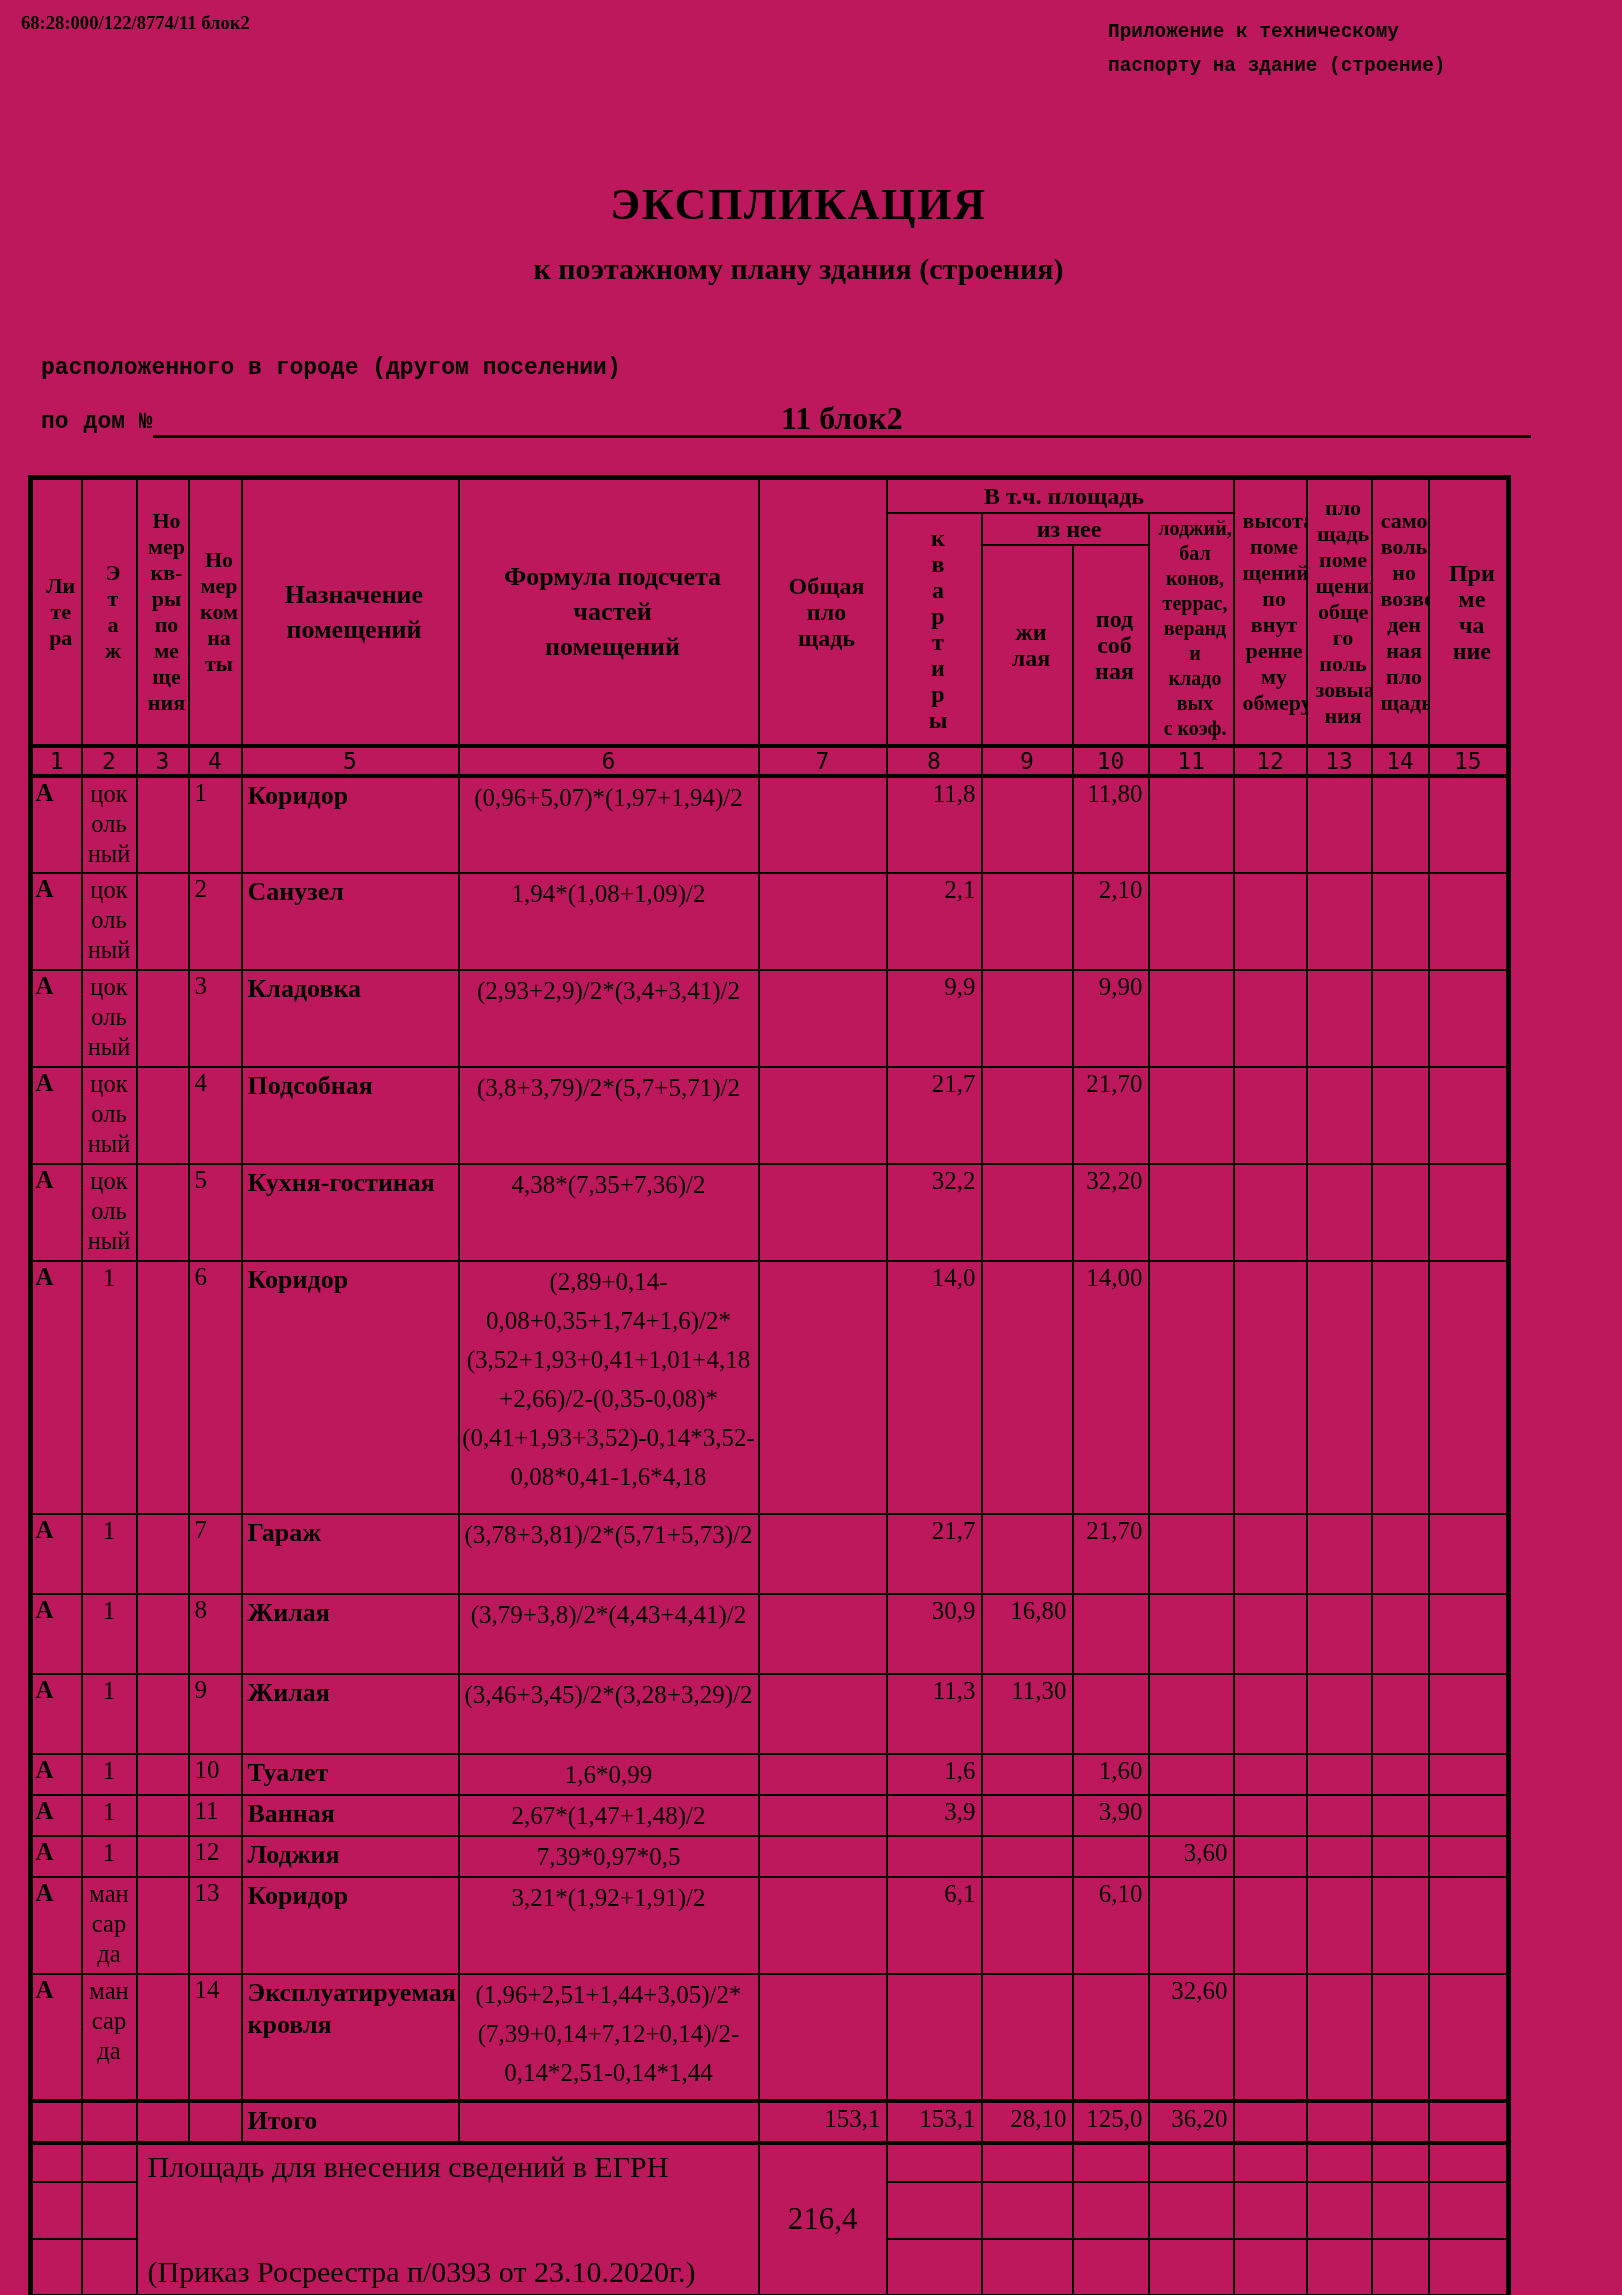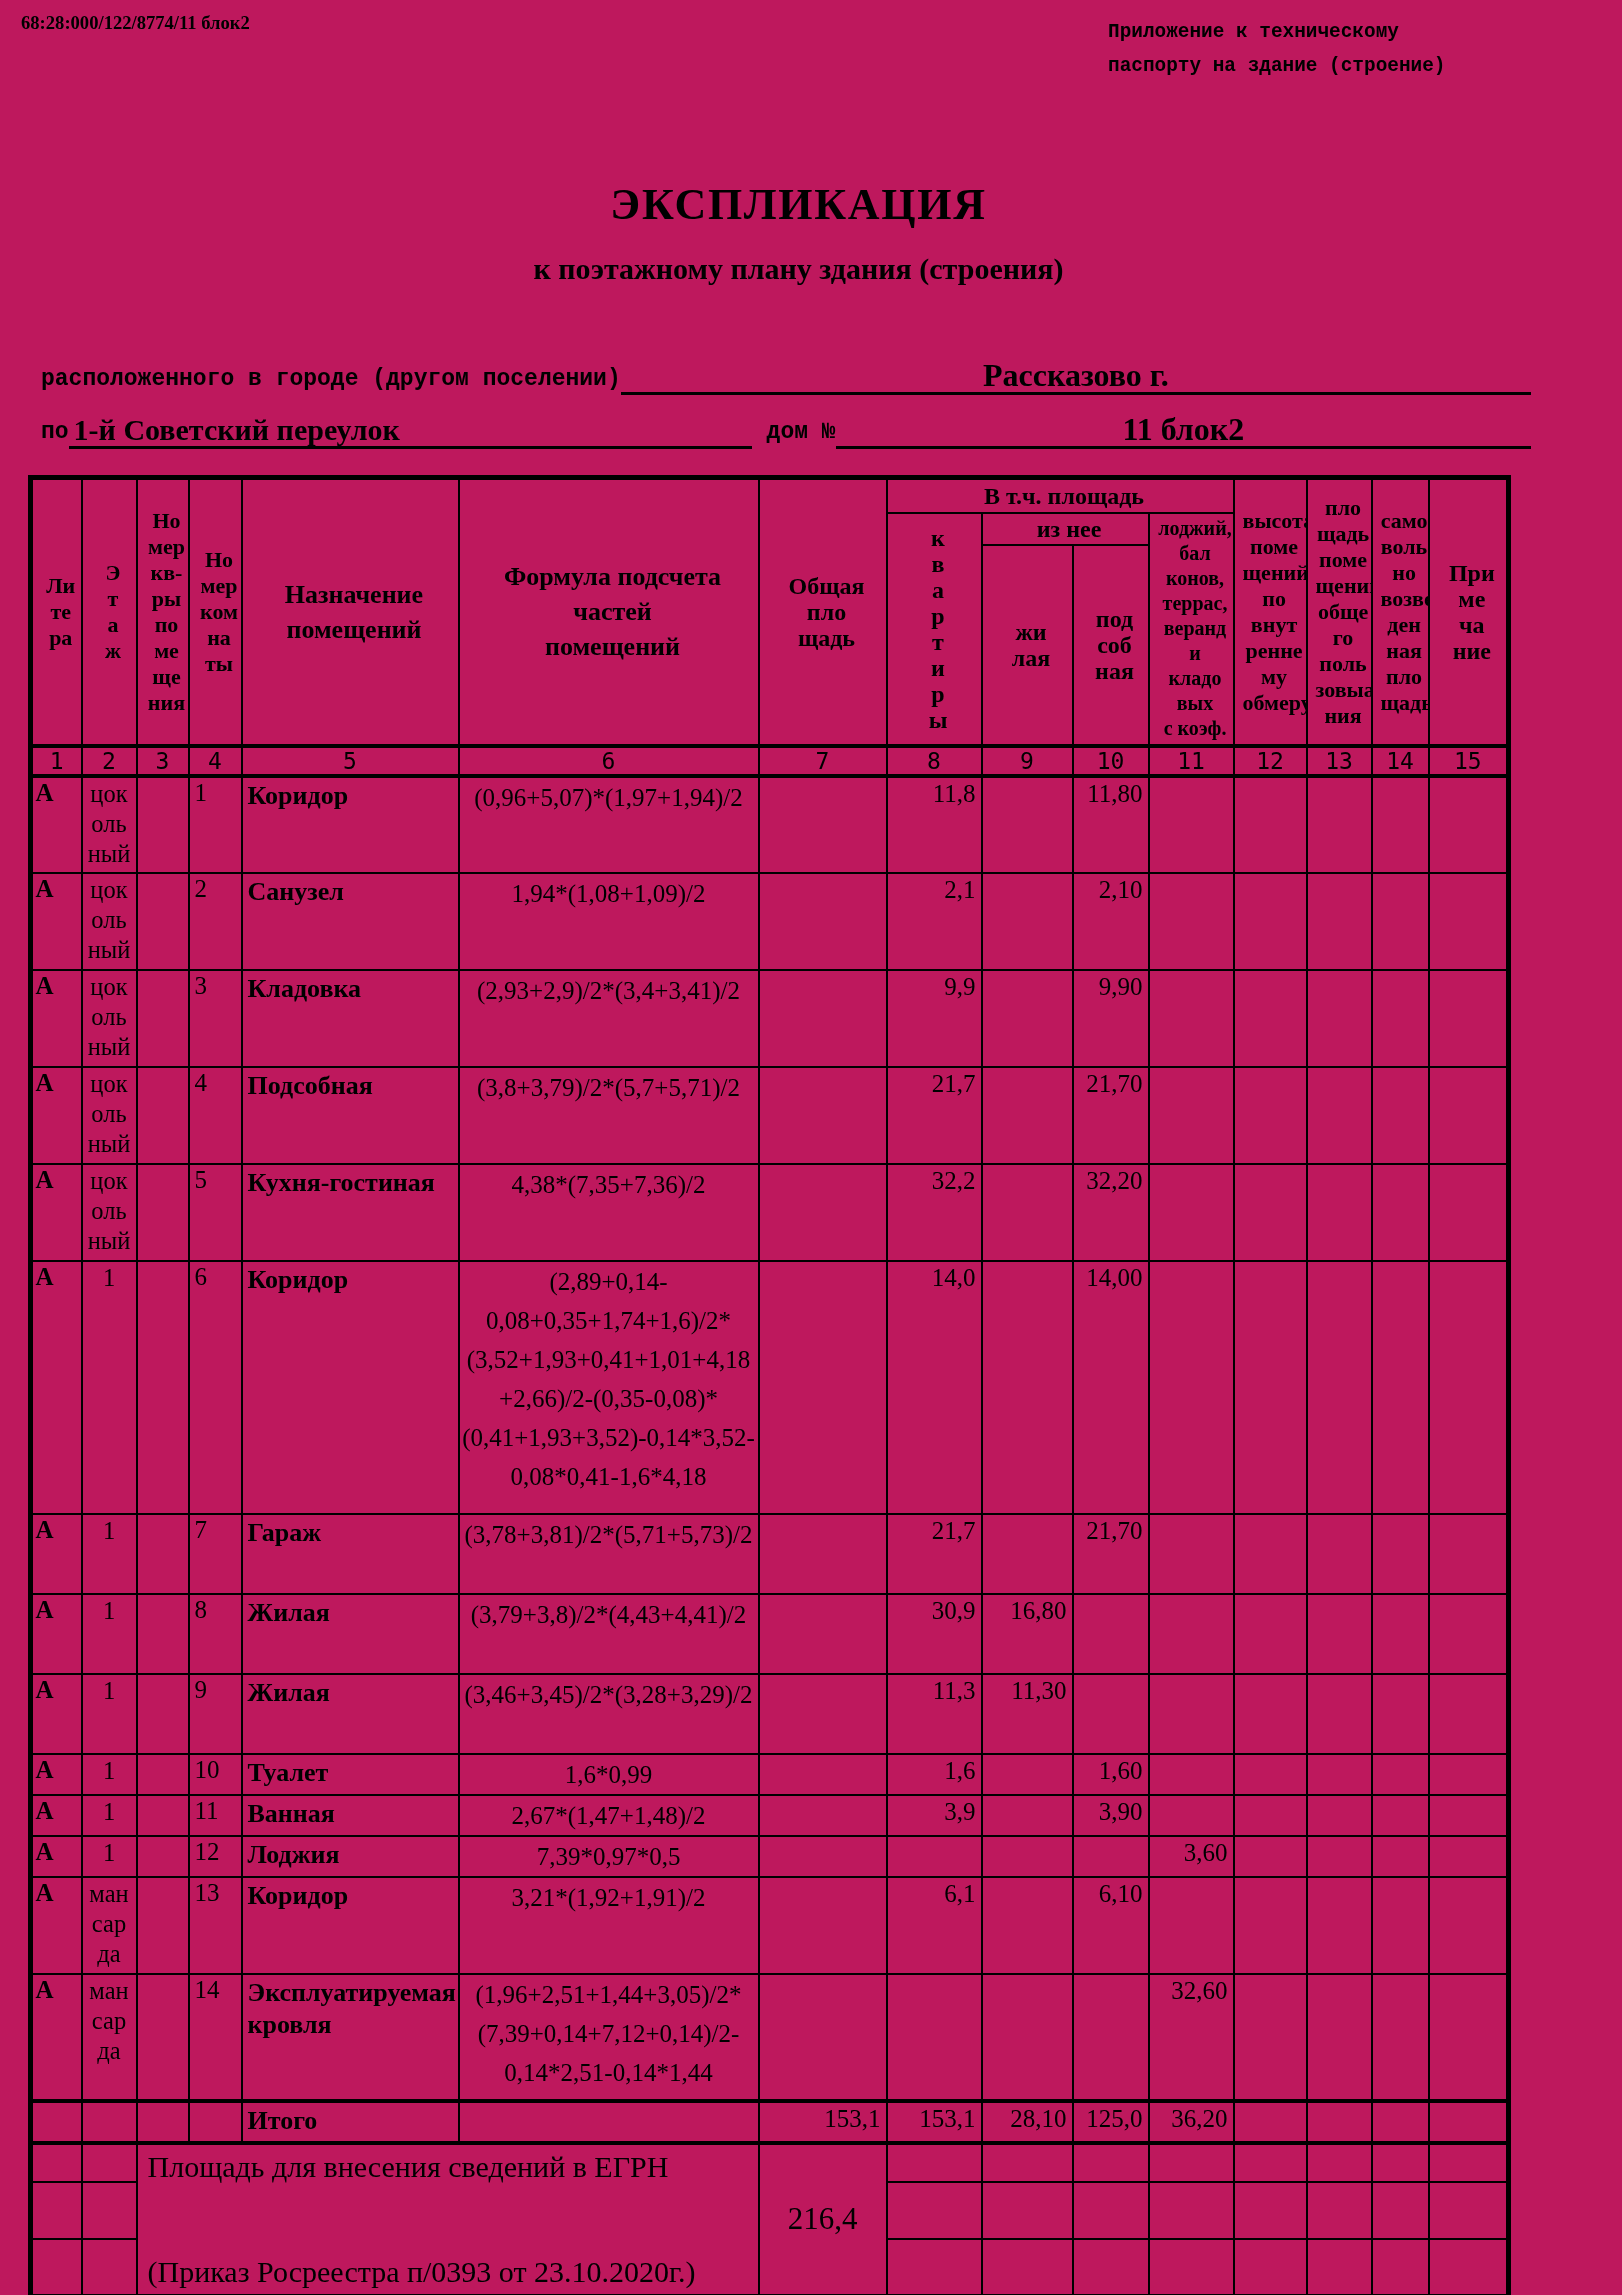--- a/index.html
+++ b/index.html
@@ -61,29 +61,23 @@
   <div class="doc-code">68:28:000/122/8774/11 блок2</div>
   <div class="annex">Приложение к техническому
 паспорту на здание (строение)</div>
 
   <div class="title">ЭКСПЛИКАЦИЯ</div>
   <div class="subtitle">к поэтажному плану здания (строения)</div>
 
   <div class="addr">
     <div class="addr-line">
       <span class="lbl">расположенного в городе (другом поселении)</span>
-      <span class="seg grow">
-          <span class="v">Рассказово г.</span>
-        </span>
     </div>
     <div class="addr-line second">
       <span class="lbl">по</span>
-      <span class="seg street">
-          <span class="v">1-й Советский переулок</span>
-        </span>
       <span class="gap"></span>
       <span class="lbl">дом №</span>
       <span class="seg grow">
           <span class="v">11 блок2</span>
         </span>
     </div>
   </div>
 
   <table class="main">
     <colgroup>

